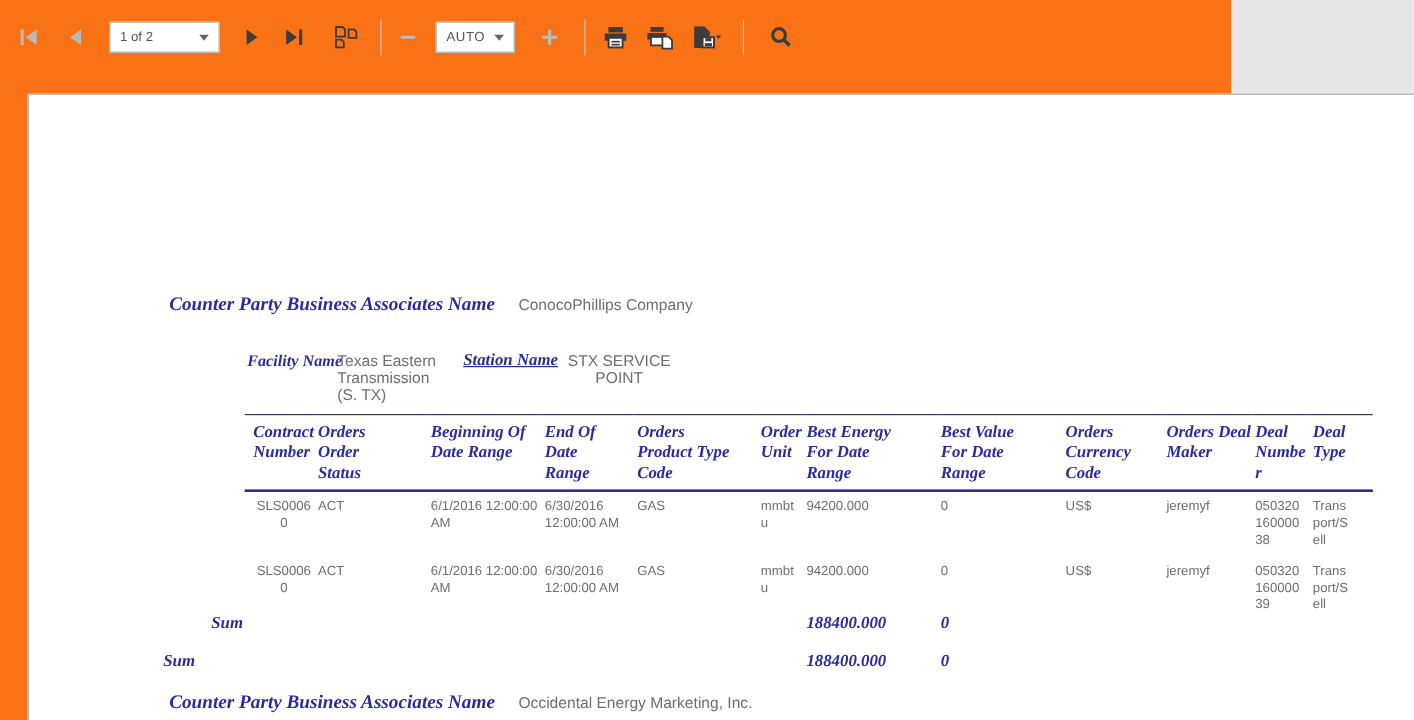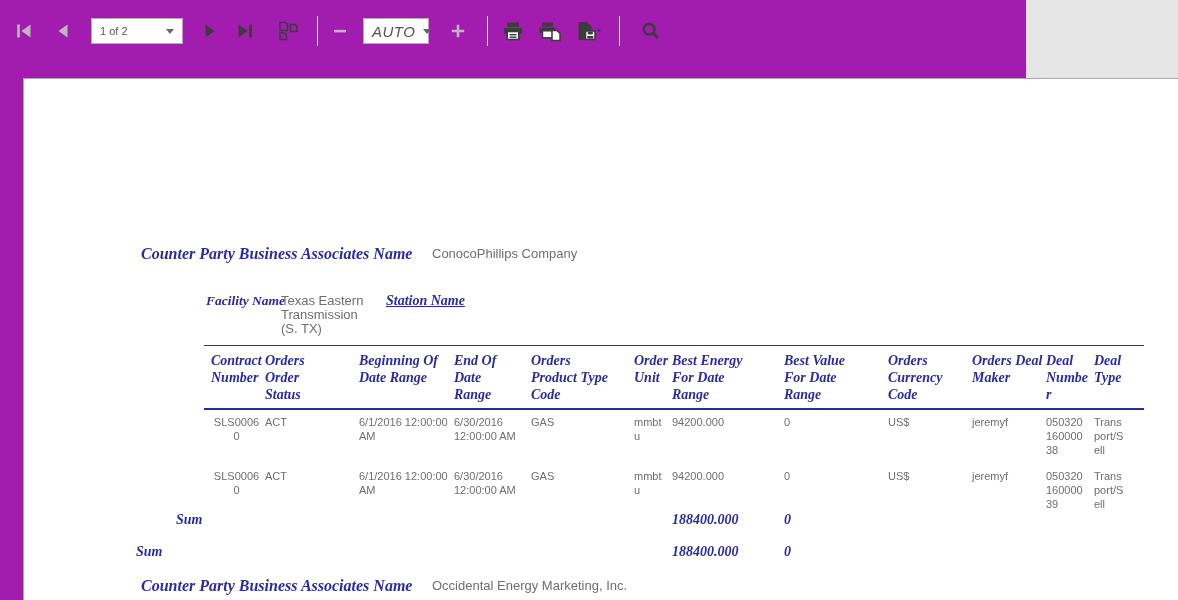--- a/index.html
+++ b/index.html
@@ -1,36 +1,36 @@
 <!DOCTYPE html>
 <html><head>
 <meta charset="utf-8">
 <style>
   * { margin:0; padding:0; box-sizing:border-box; }
   html,body { width:1178px; height:600px; overflow:hidden; }
   body { background:#e6e6e6; font-family:"Liberation Sans", sans-serif; }
-  .screen { position:relative; width:1026px; height:600px; background:#a21caf; }
+  .screen { position:relative; width:1026px; height:600px; background:#f97316; }
 
   
   .toolbar { position:absolute; top:0; left:0; width:100%; height:62px;
              display:flex; align-items:center; padding-left:13px; }
   .tb-btn { background:transparent; border:none; display:flex; align-items:center;
             justify-content:center; cursor:pointer; padding:2px; height:30px; }
   .tb-btn svg { display:block; }
   .icon-dark { fill:#3c3c3c; }
   .icon-gray { fill:#b9b9b9; }
   .stroke-dark { stroke:#3c3c3c; fill:none; stroke-width:1.5; }
   .tb-sep { width:1px; height:30px; background:#c6c6c6; }
   .tb-select { height:26px; background:#fff; border:1px solid #afafaf;
                display:flex; align-items:center; justify-content:space-between;
                padding:0 8px; cursor:pointer; color:#555; }
   .tb-select .caret { width:0; height:0; border-left:4px solid transparent;
                border-right:4px solid transparent; border-top:5px solid #666; margin-left:8px; }
   .page-select { width:92px; margin-left:17px; font-size:11px; }
-  .zoom-select { width:66px; margin-left:13px; font-size:15px; letter-spacing:.5px;font-style:italic; }
+  .zoom-select { width:66px; margin-left:13px; font-size:11px; letter-spacing:.5px; }
 
   
   .page { position:absolute; left:23px; top:78px; width:1155px; height:522px;
           background:#ffffff; border-top:1px solid #a9a9a9; border-left:1px solid #a9a9a9; }
 
   .navy { color:#2b2ba0; font-family:"Liberation Serif", serif; font-weight:bold; font-style:italic; }
   .data-text { color:#6e6e6e; font-family:"Liberation Sans", sans-serif; font-size:13px; line-height:14px; }
 
   .report-title { position:absolute; left:117px; top:110px; font-size:27px; }
 
@@ -185,20 +185,21 @@
 
 
     <div class="cp-row1">
       <span class="navy cp-label">Counter Party Business Associates Name</span>
       <span class="data-text cp-value">ConocoPhillips Company</span>
     </div>
 
     <span class="navy fac-label">Facility Name</span>
     <span class="data-text fac-value">Texas Eastern Transmission (S. TX)</span>
     <span class="navy sta-label">Station Name</span>
+    <span class="data-text sta-value">STX SERVICE POINT</span>
 
     <table class="report-table">
       <colgroup>
         <col style="width:58px">
           <col style="width:94px">
           <col style="width:95px">
           <col style="width:77px">
         <col style="width:103px">
           <col style="width:38px">
           <col style="width:112px">

